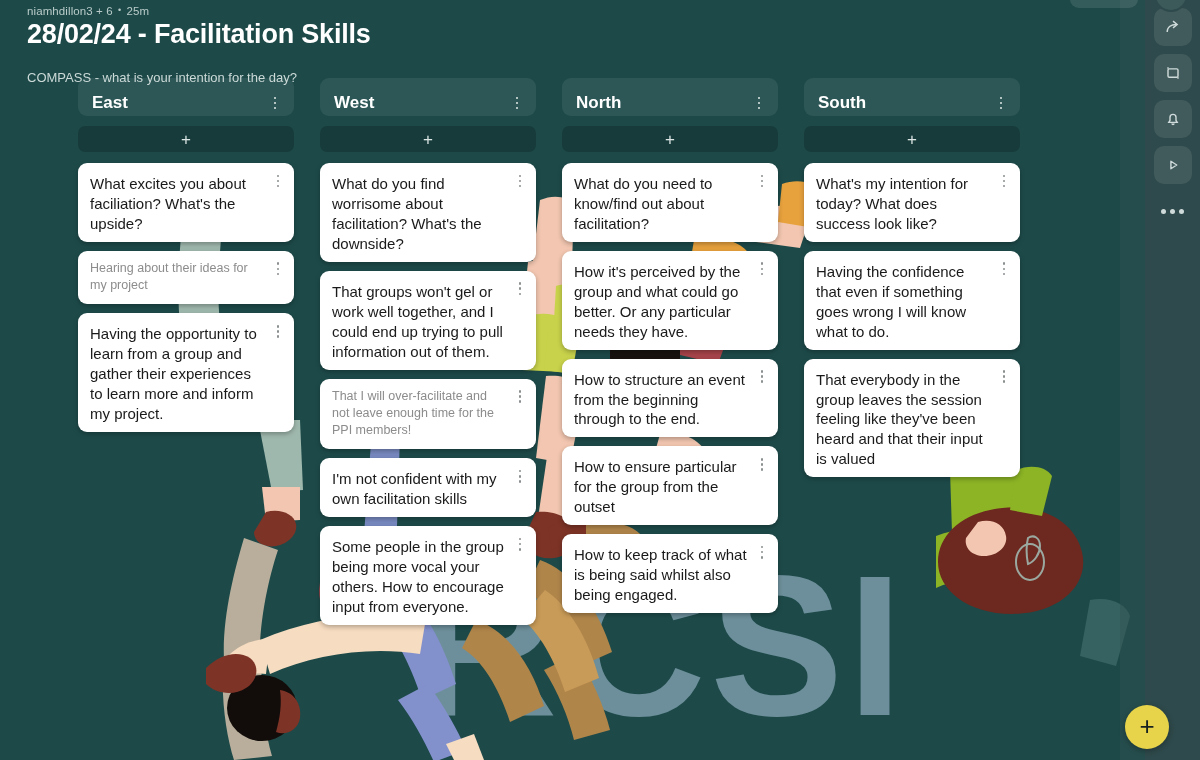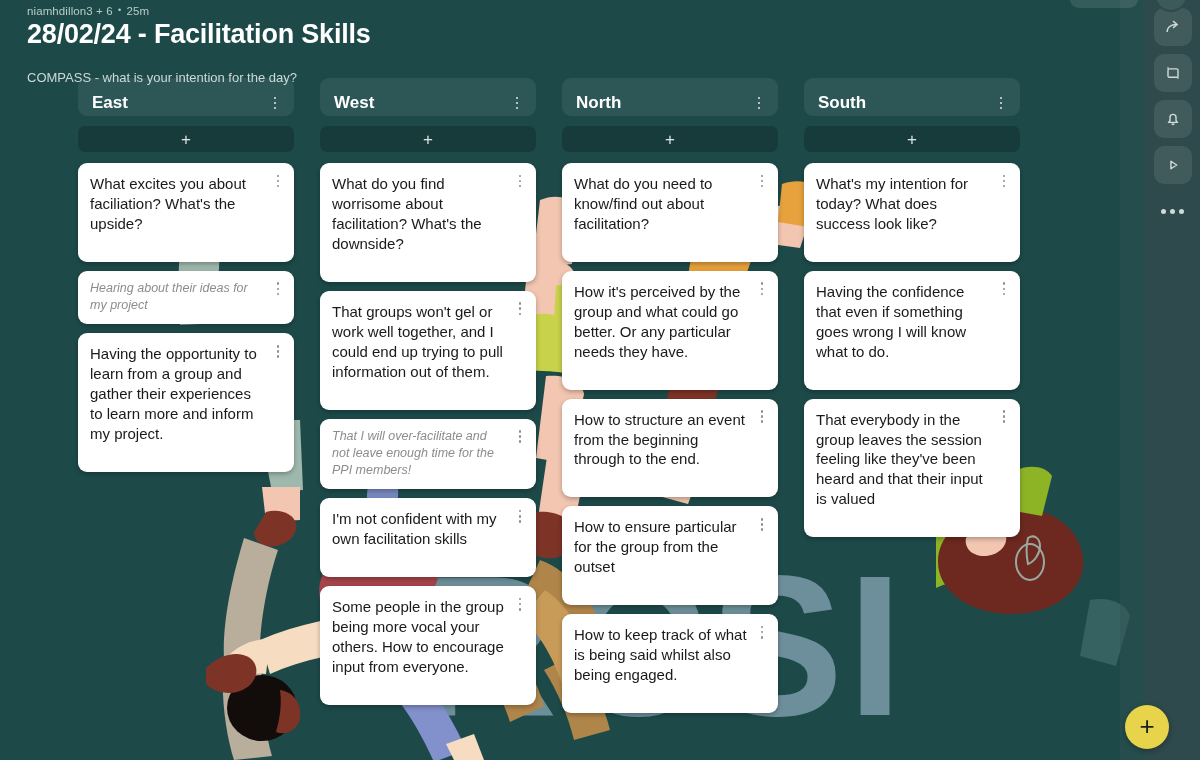--- a/index.html
+++ b/index.html
@@ -81,25 +81,25 @@
 
   .col-add {
     height: 26px; border-radius: 7px; background: rgba(0,0,0,0.20);
     display: flex; align-items: center; justify-content: center;
     color: #dbe5e4; font-size: 17px; line-height: 1; cursor: pointer;
     margin-bottom: 11px; font-weight: 300;
   }
 
   .card {
     position: relative; background: #ffffff; border-radius: 9px;
-    padding: 11px 30px 28px 12px; margin-bottom: 9px;
+    padding: 11px 30px 8px 12px; margin-bottom: 9px;
     box-shadow: 0 2px 5px rgba(0,0,0,0.28);
   }
   .card-text { font-size: 15px; line-height: 1.33; color: #1a1a1a; font-weight: 500; }
-  .card.muted { padding: 9px 30px 10px 12px; font-style: italic; }
+  .card.muted { padding: 9px 30px 10px 12px; }
   .card.muted .card-text { font-size: 12.5px; color: #8c8c8c; font-weight: 400; line-height: 1.38; }
   .card .kebab { position: absolute; top: 9px; right: 9px; }
 
   
   .fab {
     position: absolute; right: 31px; bottom: 11px;
     width: 44px; height: 44px; border-radius: 50%;
     background: #e8d44a; display: flex; align-items: center; justify-content: center;
     box-shadow: 0 2px 6px rgba(0,0,0,0.3); cursor: pointer; z-index: 45;
   }

